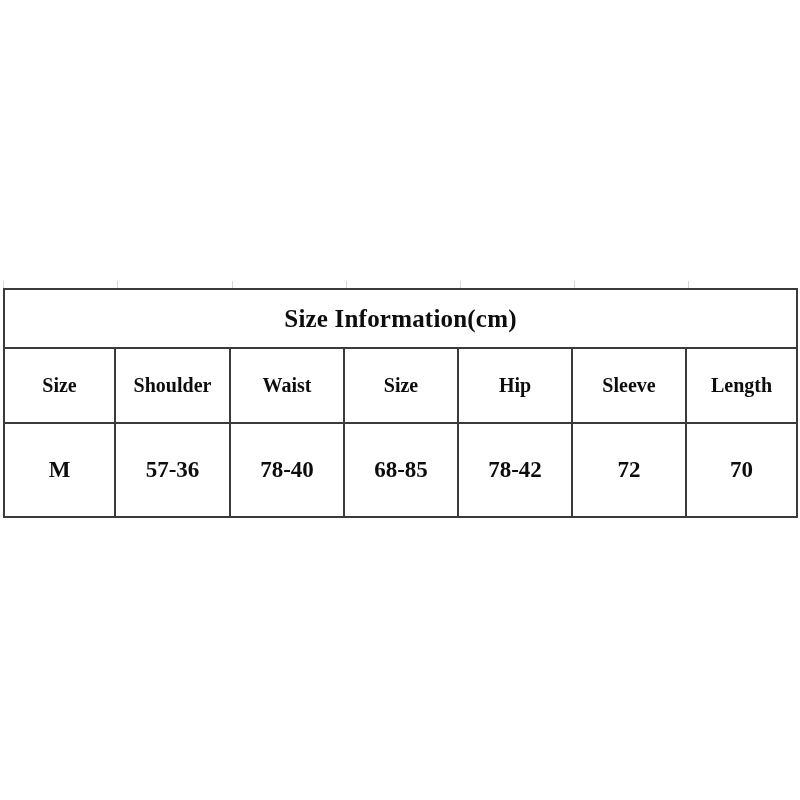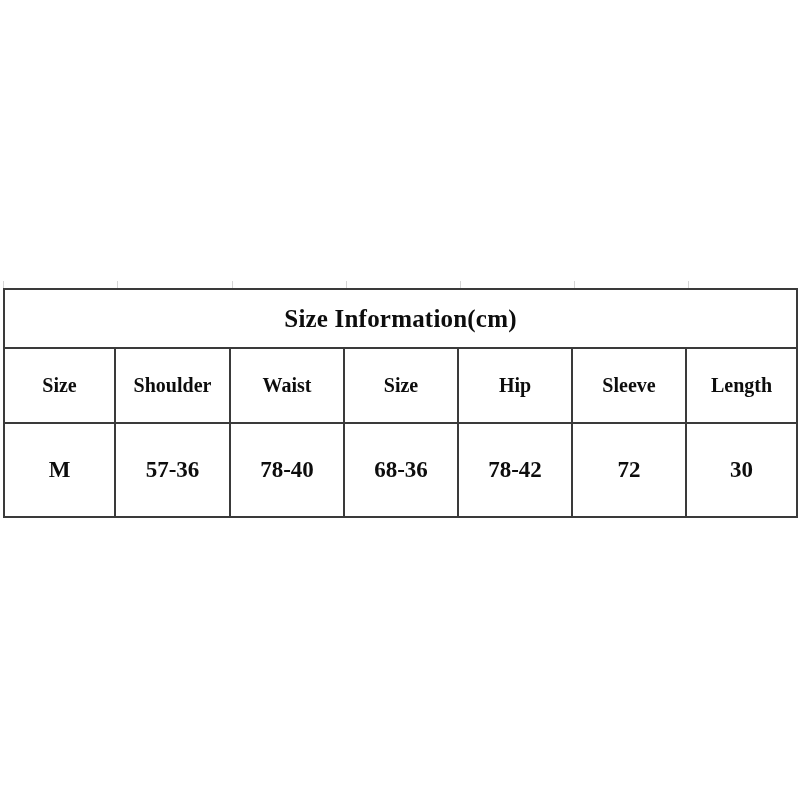--- a/index.html
+++ b/index.html
@@ -124,22 +124,22 @@
           <td class="header-cell">Waist</td>
           <td class="header-cell">Size</td>
           <td class="header-cell">Hip</td>
           <td class="header-cell">Sleeve</td>
           <td class="header-cell">Length</td>
         </tr>
         <tr>
           <td class="data-cell">M</td>
           <td class="data-cell">57-36</td>
           <td class="data-cell">78-40</td>
-          <td class="data-cell">68-36</td>
+          <td class="data-cell">68-85</td>
           <td class="data-cell">78-42</td>
           <td class="data-cell">72</td>
-          <td class="data-cell">30</td>
+          <td class="data-cell">70</td>
         </tr>
       </tbody>
     </table>
   </div>
 
 </div>
 
 </body></html>

